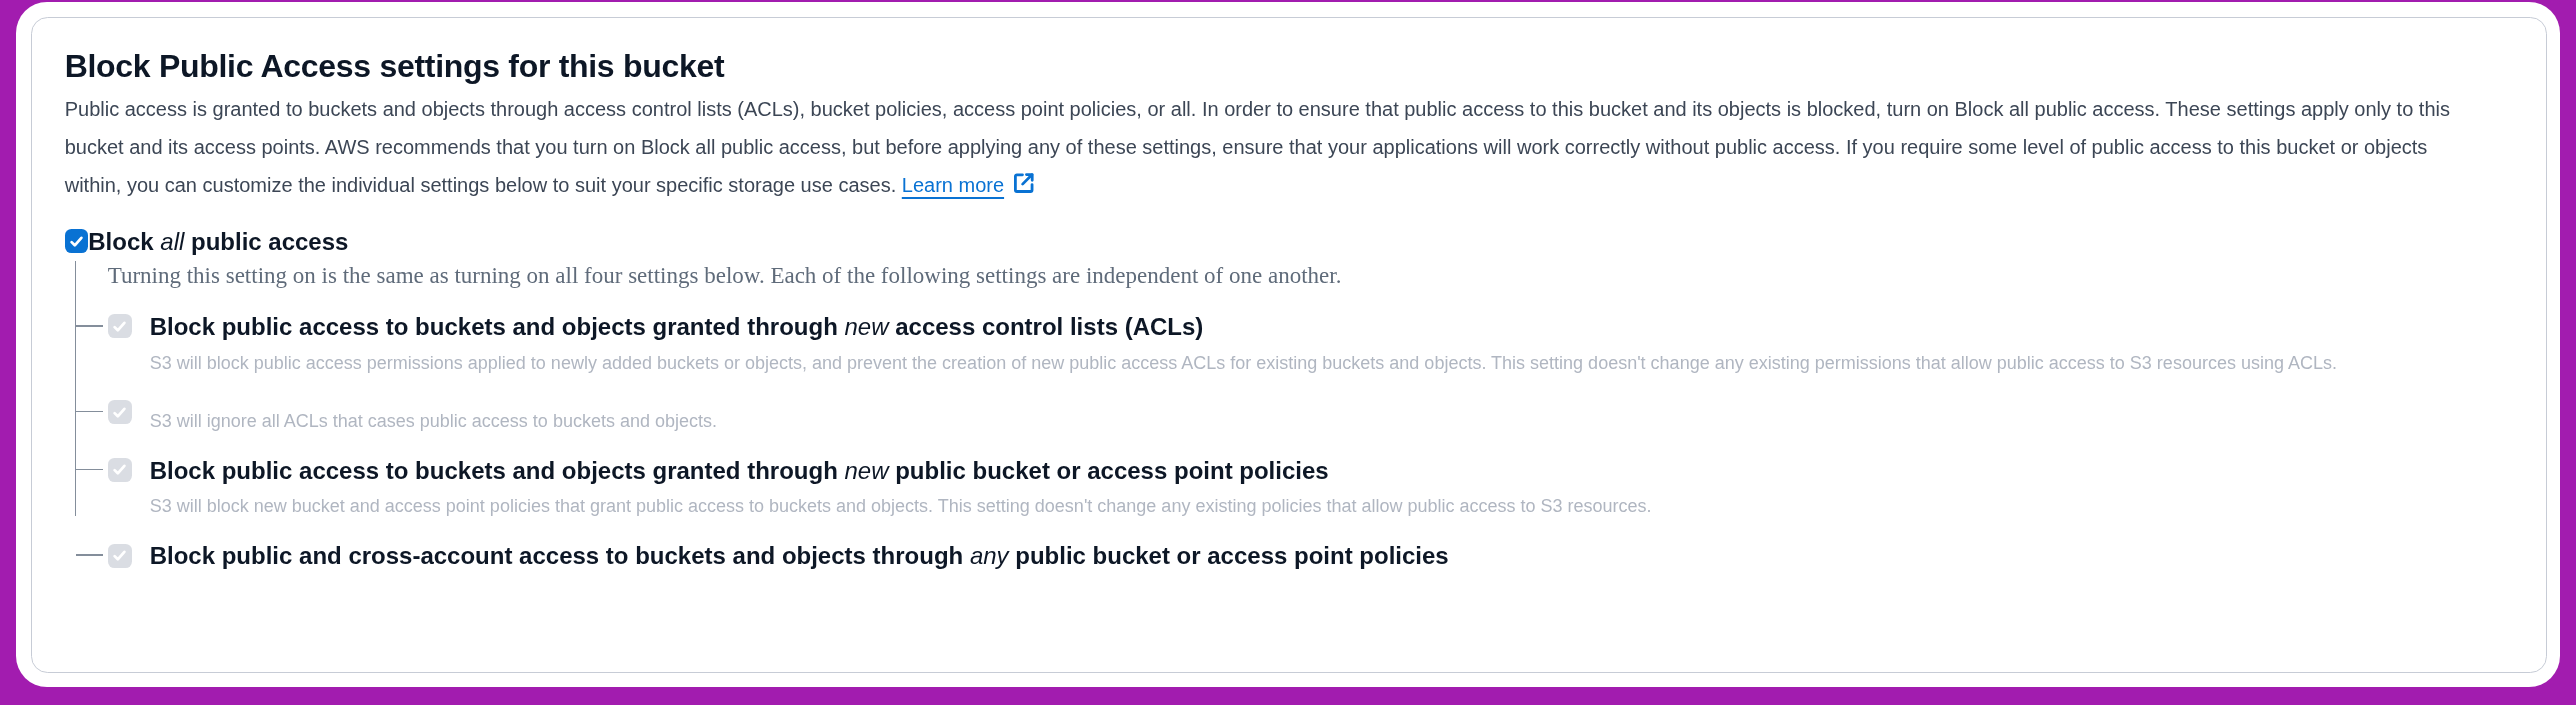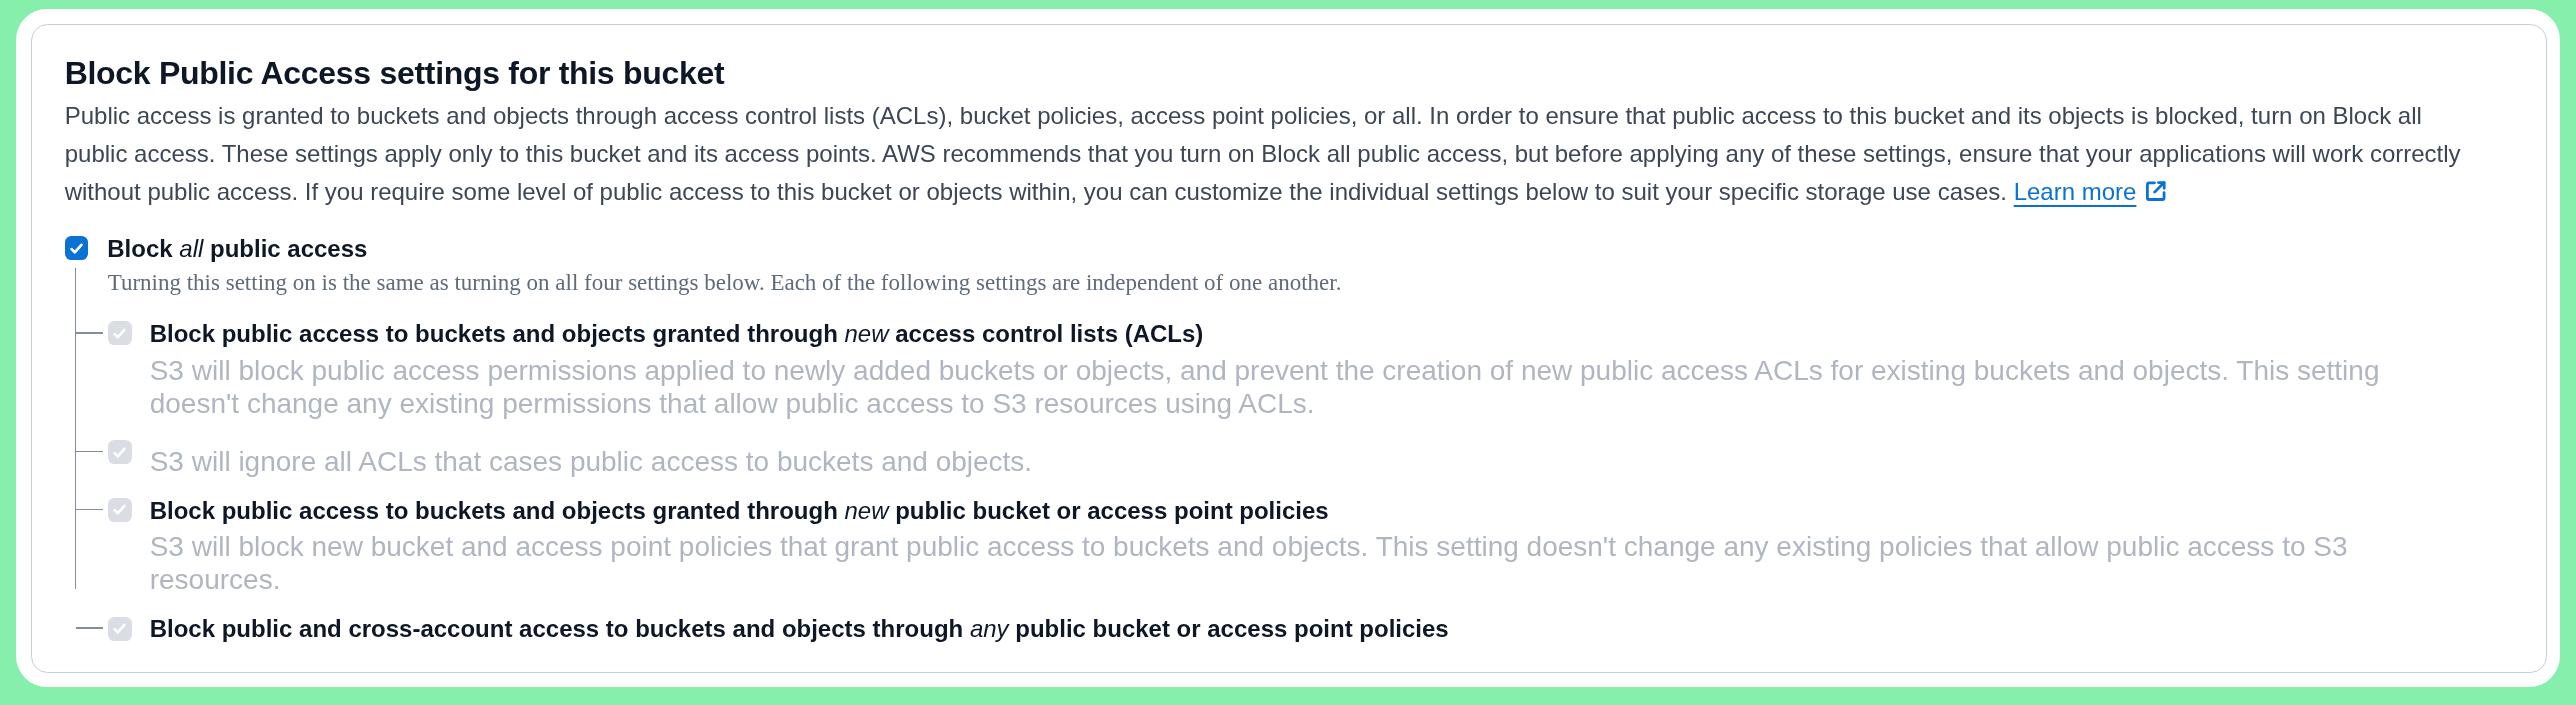--- a/index.html
+++ b/index.html
@@ -2,22 +2,22 @@
 <html style="font-size:10.2px"><head>
 <meta charset="utf-8">
 <style>
   * { margin:0; padding:0; box-sizing:border-box; }
   html,body { background:#000; }
   body { font-family:"Liberation Sans","DejaVu Sans",sans-serif; }
 
   .screen {
     position:relative;
     width:2576px; height:705px;
-    background:#86efac;
-    padding:9px 16px 18px 16px;
+    background:#a21caf;
+    padding:2px 16px 18px 16px;
   }
   .outer {
     width:100%; height:100%;
     background:#ffffff;
     border-radius:31px;
     padding:15.3px 13.4px 14px 14.7px;
   }
   .card {
     width:100%; height:100%;
     background:#ffffff;
@@ -28,21 +28,21 @@
   }
 
   
   .h2 {
     font-size:32px; line-height:40px; font-weight:700;
     color:#0d1726;
     letter-spacing:-0.3px;
   }
   .intro {
     margin-top:3.8px;
-    font-size:24px; line-height:38px;
+    font-size:20px; line-height:38px;
     color:#3c4655;
     max-width:2423px;
   }
   .learn-link {
     color:#0972d3;
     text-decoration:underline;
     text-underline-offset:4.5px;
     text-decoration-thickness:1.6px;
     cursor:pointer;
   }
@@ -55,21 +55,21 @@
     border-radius:6.4px;
     display:inline-flex; align-items:center; justify-content:center;
     margin-top:1.3px;
   }
   .cbx svg { width:17px; height:17px; }
   .cbx.checked-enabled { background:#0972d3; cursor:pointer; }
   .cbx.checked-disabled { background:#dadde3; width:24px; height:24px; }
 
   
   .main-block { position:relative; margin-top:24px; }
-  .main-row { display:flex; align-items:flex-start; gap:19px; }
+  .main-row { display:flex; align-items:flex-start; }
   .setting-label {
     font-size:24px; line-height:28px; font-weight:700;
     color:#0d1726;
   }
   .setting-label .em { font-style:italic; font-weight:400; }
   .main-note {
     margin-left:43px; margin-top:5.1px;
     font-size:23px; line-height:29px;
     color:#5f6b7a;
     font-family:Liberation Serif, serif;
@@ -91,21 +91,21 @@
   .tree-item:first-child { margin-top:0; }
   .tree-item::before {
     content:"";
     position:absolute;
     left:11px; top:12px;
     width:27px; height:1.6px;
     background:#848e9b;
   }
   .item-desc {
     margin-top:5.7px;
-    font-size:28px; line-height:33px;
+    font-size:18px; line-height:33px;
     color:#b0b6c1;
     max-width:2308px;
   }
 </style>
 </head>
 <body>
 
 <div class="screen">
   <div class="outer">
     <div class="card">

